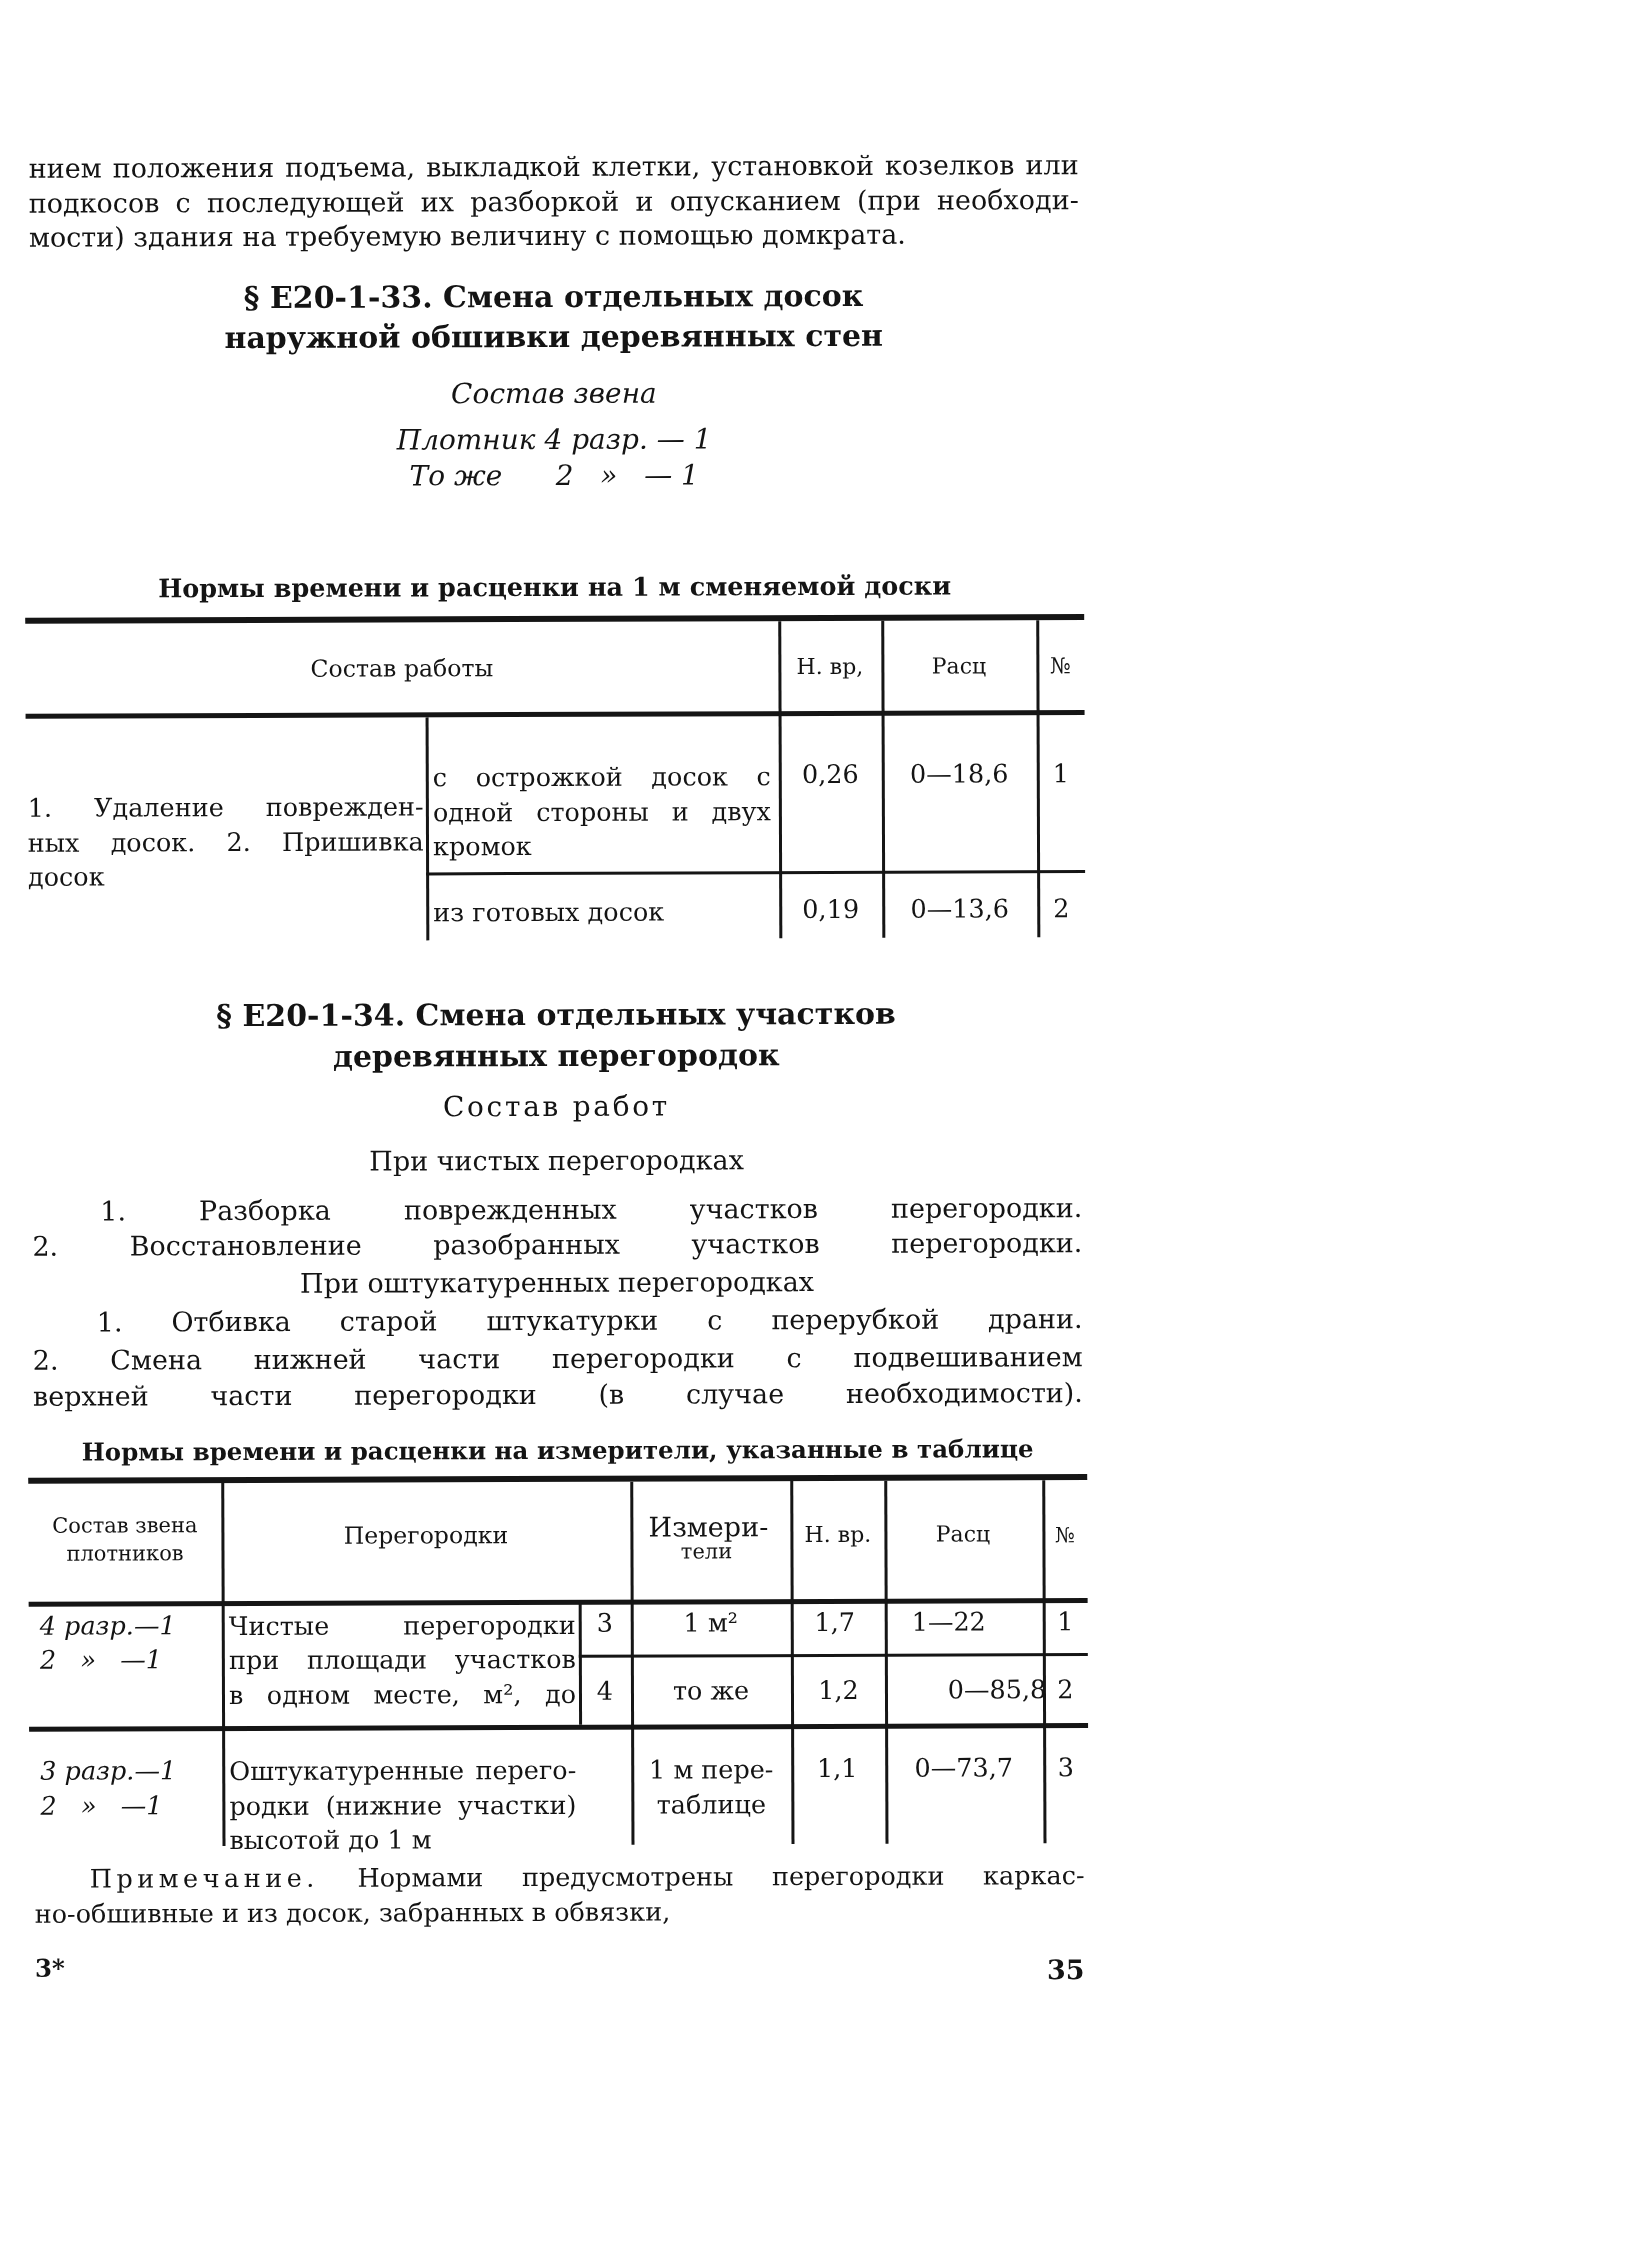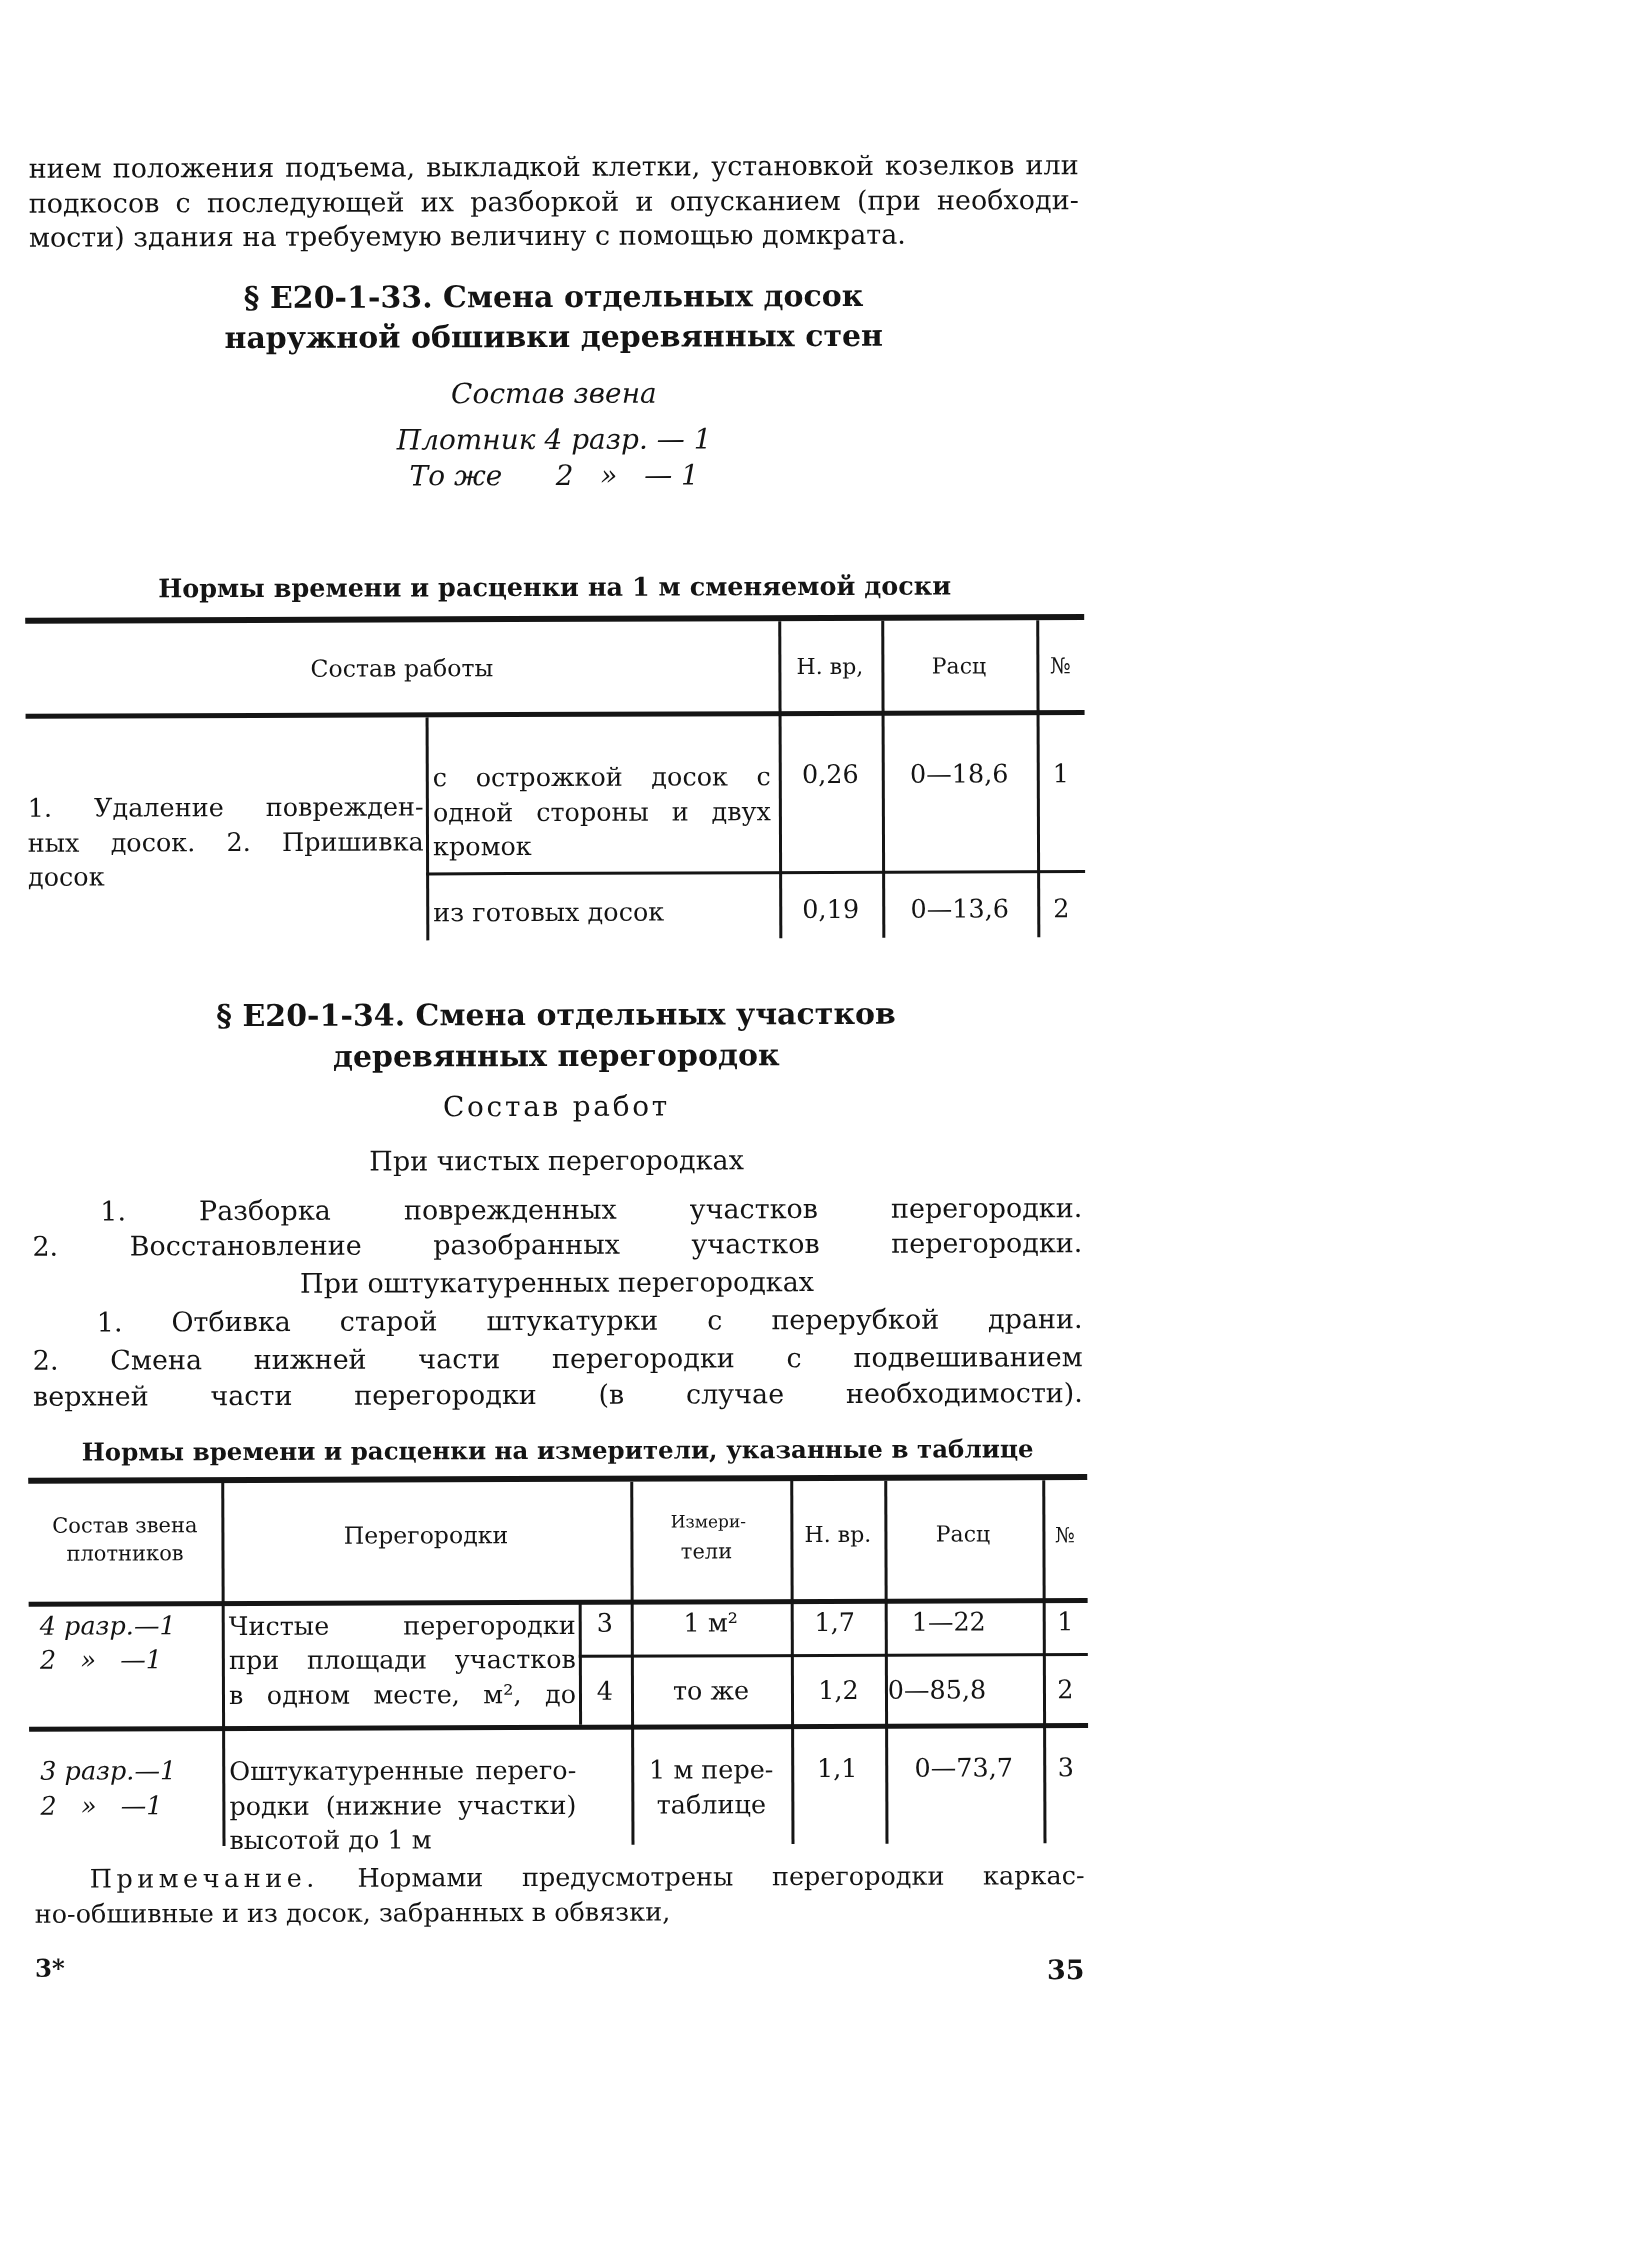--- a/index.html
+++ b/index.html
@@ -86,40 +86,40 @@
     <div class="abs rule" style="left:193px;top:5.5px;width:2.7px;height:363px"></div>
     <div class="abs rule" style="left:602px;top:5.5px;width:2.7px;height:363px"></div>
     <div class="abs rule" style="left:762px;top:5.5px;width:2.7px;height:363px"></div>
     <div class="abs rule" style="left:856px;top:5.5px;width:2.7px;height:363px"></div>
     <div class="abs rule" style="left:1014px;top:5.5px;width:2.7px;height:363px"></div>
     <div class="abs rule" style="left:550px;top:128px;width:2.7px;height:121px"></div>
 
     <div class="abs c" style="left:0;top:36px;width:193px;font-size:21px">Состав звена</div>
     <div class="abs c" style="left:0;top:64px;width:193px;font-size:21px">плотников</div>
     <div class="abs c" style="left:193px;top:45px;width:409px;font-size:23.6px">Перегородки</div>
-    <div class="abs c" style="left:602px;top:36px;width:156px;font-size:17px">Измери-</div>
+    <div class="abs c" style="left:602px;top:36px;width:156px;font-size:27px">Измери-</div>
     <div class="abs c" style="left:602px;top:64px;width:152px;font-size:21px">тели</div>
     <div class="abs c th" style="left:762px;top:47px;width:95px">Н. вр.</div>
     <div class="abs c th" style="left:856px;top:47px;width:157px">Расц</div>
     <div class="abs c" style="left:1014px;top:49px;width:45px;font-size:21px">№</div>
 
     <div class="abs i pre" style="left:11px;top:133px;font-size:25.5px">4 разр.—1</div>
     <div class="abs i pre" style="left:11px;top:167px;font-size:25.5px">2   »   —1</div>
     <div class="abs tt j" style="left:200px;top:133px;width:347px">Чистые перегородки</div>
     <div class="abs tt j" style="left:200px;top:167px;width:347px">при площади участков</div>
     <div class="abs tt j" style="left:200px;top:202px;width:347px">в одном месте, м², до</div>
     <div class="abs cell tt" style="left:550px;top:129px;width:52px;height:36px">3</div>
     <div class="abs cell tt" style="left:602px;top:129px;width:160px;height:36px">1 м²</div>
     <div class="abs cell tt" style="left:762px;top:129px;width:88px;height:36px">1,7</div>
     <div class="abs cell tt" style="left:856px;top:129px;width:128px;height:36px">1—22</div>
     <div class="abs cell tt" style="left:1014px;top:129px;width:45px;height:36px">1</div>
     <div class="abs cell tt" style="left:550px;top:197px;width:52px;height:36px">4</div>
     <div class="abs cell tt" style="left:602px;top:197px;width:160px;height:36px">то же</div>
     <div class="abs cell tt" style="left:762px;top:197px;width:95px;height:36px">1,2</div>
-    <div class="abs cell tt" style="left:820px;top:197px;width:176px;height:36px">0—85,8</div>
+    <div class="abs cell tt" style="left:880px;top:197px;width:176px;height:36px">0—85,8</div>
     <div class="abs cell tt" style="left:1014px;top:197px;width:45px;height:36px">2</div>
 
     <div class="abs i pre" style="left:11px;top:278px;font-size:25.5px">3 разр.—1</div>
     <div class="abs i pre" style="left:11px;top:313px;font-size:25.5px">2   »   —1</div>
     <div class="abs tt j" style="left:200px;top:278px;width:347px">Оштукатуренные перего-</div>
     <div class="abs tt j" style="left:200px;top:313px;width:347px">родки (нижние участки)</div>
     <div class="abs tt" style="left:200px;top:347px;width:347px">высотой до 1 м</div>
     <div class="abs c tt" style="left:602px;top:278px;width:160px">1 м пере-</div>
     <div class="abs c tt" style="left:602px;top:313px;width:160px">таблице</div>
     <div class="abs cell tt" style="left:762px;top:275px;width:92px;height:36px">1,1</div>

